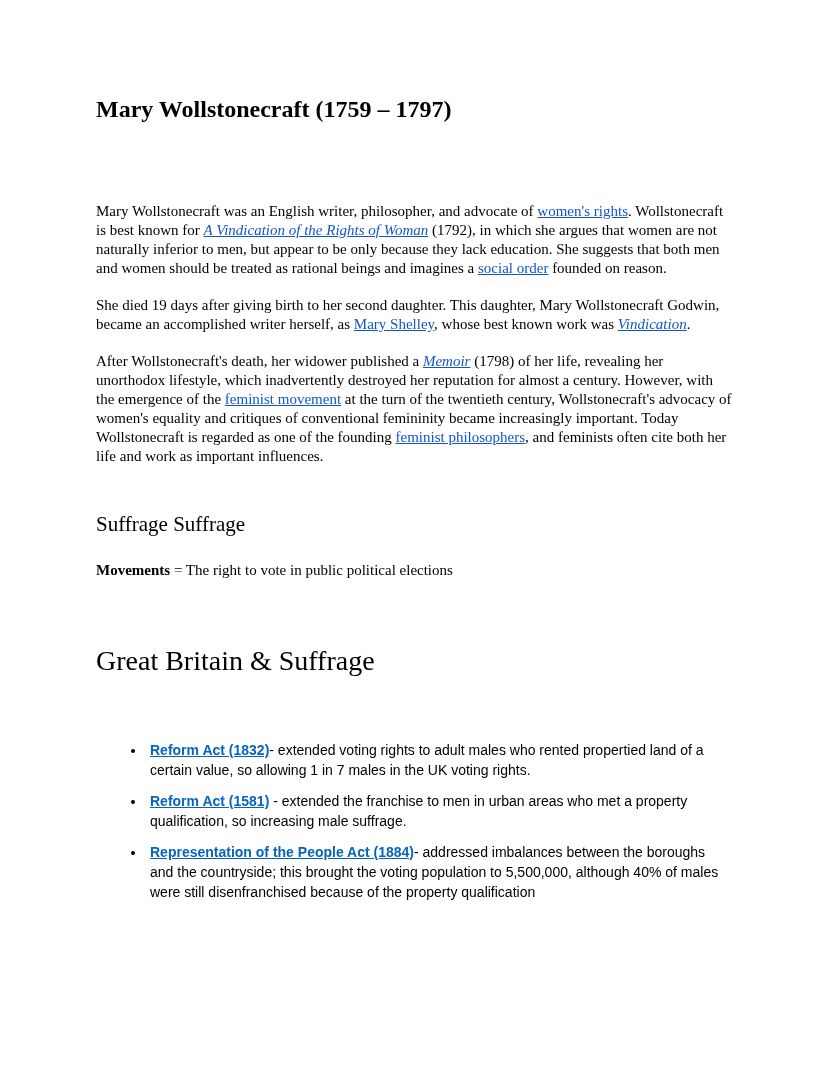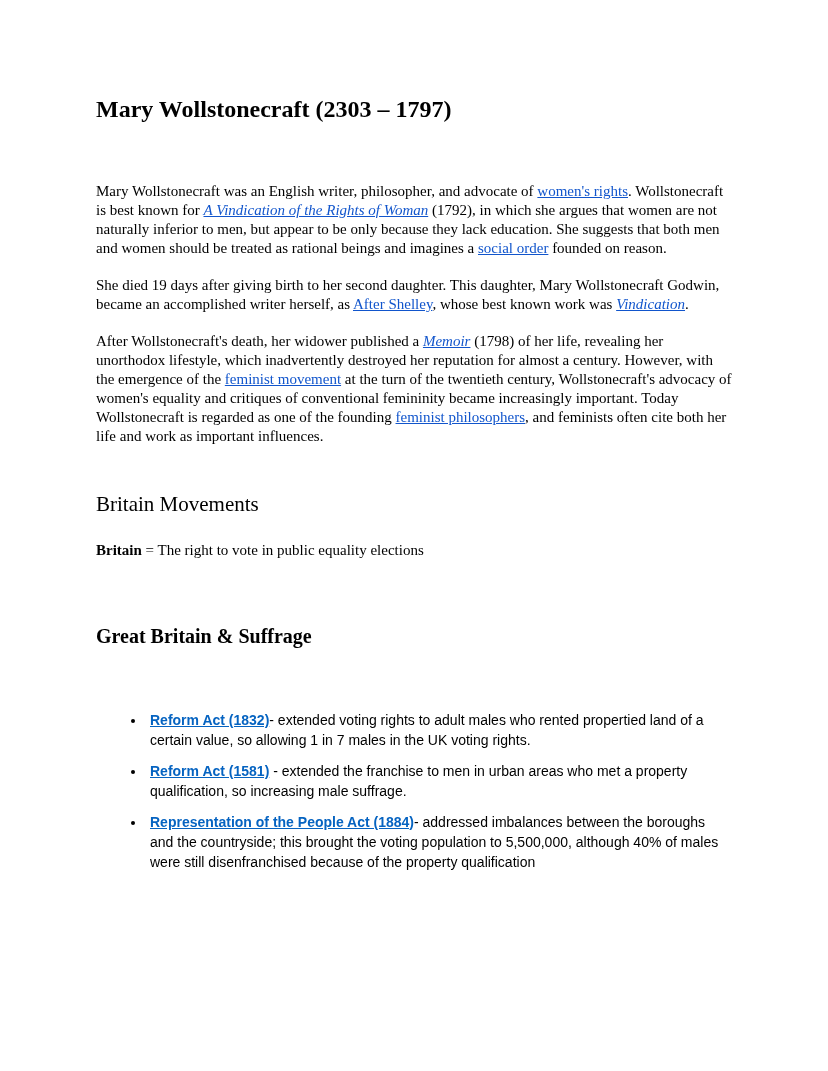--- a/index.html
+++ b/index.html
@@ -23,38 +23,38 @@
     line-height: 1.2;
     margin: 0;
   }
   .body-para {
     font-size: 15px;
     line-height: 19px;
     margin: 0 0 14px 0;
     text-align: left;
   }
   .first-para {
-    margin-top: 58px;
+    margin-top: 78px;
   }
   .para-gap {
     margin-top: 18px;
   }
   .h2-heading {
     font-size: 21px;
     font-weight: normal;
     line-height: 1.2;
     margin: 46px 0 0 0;
   }
   .definition {
     margin-top: 24px;
     margin-bottom: 0;
   }
   .h1-heading {
-    font-size: 20px;
-    font-weight: bold;
+    font-size: 28px;
+    font-weight: normal;
     line-height: 1.2;
     margin: 64px 0 0 0;
   }
   .bullets {
     margin: 62px 0 0 0;
     padding: 0 0 0 50px;
     list-style: disc outside;
     font-family: "Liberation Sans", sans-serif;
     font-size: 14px;
     line-height: 20px;
@@ -72,31 +72,31 @@
     color: var(--bullet-link-color, #0563c1);
   }
   .italic { font-style: italic; }
   .bold { font-weight: bold; }
 </style>
 </head>
 <body>
 
 <div class="doc">
 
-  <h1 class="title">Mary Wollstonecraft (2303 – 1797)</h1>
+  <h1 class="title">Mary Wollstonecraft (1759 – 1797)</h1>
 
   <p class="body-para first-para"><span>Mary Wollstonecraft was an English writer, philosopher, and advocate of </span><a class="link" href="#">women's rights</a><span>. Wollstonecraft is best known for </span><a class="link italic" href="#">A Vindication of the Rights of Woman</a><span> (1792), in which she argues that women are not naturally inferior to men, but appear to be only because they lack education. She suggests that both men and women should be treated as rational beings and imagines a </span><a class="link" href="#">social order</a><span> founded on reason.</span></p>
 
-  <p class="body-para para-gap"><span>She died 19 days after giving birth to her second daughter. This daughter, Mary Wollstonecraft Godwin, became an accomplished writer herself, as </span><a class="link" href="#">After Shelley</a><span>, whose best known work was </span><a class="link italic" href="#">Vindication</a><span>.</span></p>
+  <p class="body-para para-gap"><span>She died 19 days after giving birth to her second daughter. This daughter, Mary Wollstonecraft Godwin, became an accomplished writer herself, as </span><a class="link" href="#">Mary Shelley</a><span>, whose best known work was </span><a class="link italic" href="#">Vindication</a><span>.</span></p>
 
   <p class="body-para para-gap"><span>After Wollstonecraft's death, her widower published a </span><a class="link italic" href="#">Memoir</a><span> (1798) of her life, revealing her unorthodox lifestyle, which inadvertently destroyed her reputation for almost a century. However, with the emergence of the </span><a class="link" href="#">feminist movement</a><span> at the turn of the twentieth century, Wollstonecraft's advocacy of women's equality and critiques of conventional femininity became increasingly important. Today Wollstonecraft is regarded as one of the founding </span><a class="link" href="#">feminist philosophers</a><span>, and feminists often cite both her life and work as important influences.</span></p>
 
-  <h2 class="h2-heading">Britain Movements</h2>
+  <h2 class="h2-heading">Suffrage Suffrage</h2>
 
-  <p class="body-para definition"><span class="bold">Britain</span><span> = The right to vote in public equality elections</span></p>
+  <p class="body-para definition"><span class="bold">Movements</span><span> = The right to vote in public political elections</span></p>
 
   <h2 class="h1-heading">Great Britain &amp; Suffrage</h2>
 
   <ul class="bullets">
     <li><a class="link bold" href="#">Reform Act (1832)</a><span>- extended voting rights to adult males who rented propertied land of a certain value, so allowing 1 in 7 males in the UK voting rights.</span></li>
     <li><a class="link bold" href="#">Reform Act (1581)</a><span> - extended the franchise to men in urban areas who met a property qualification, so increasing male suffrage.</span></li>
     <li><a class="link bold" href="#">Representation of the People Act (1884)</a><span>- addressed imbalances between the boroughs and the countryside; this brought the voting population to 5,500,000, although 40% of males were still disenfranchised because of the property qualification</span></li>
   </ul>
 
 </div>

